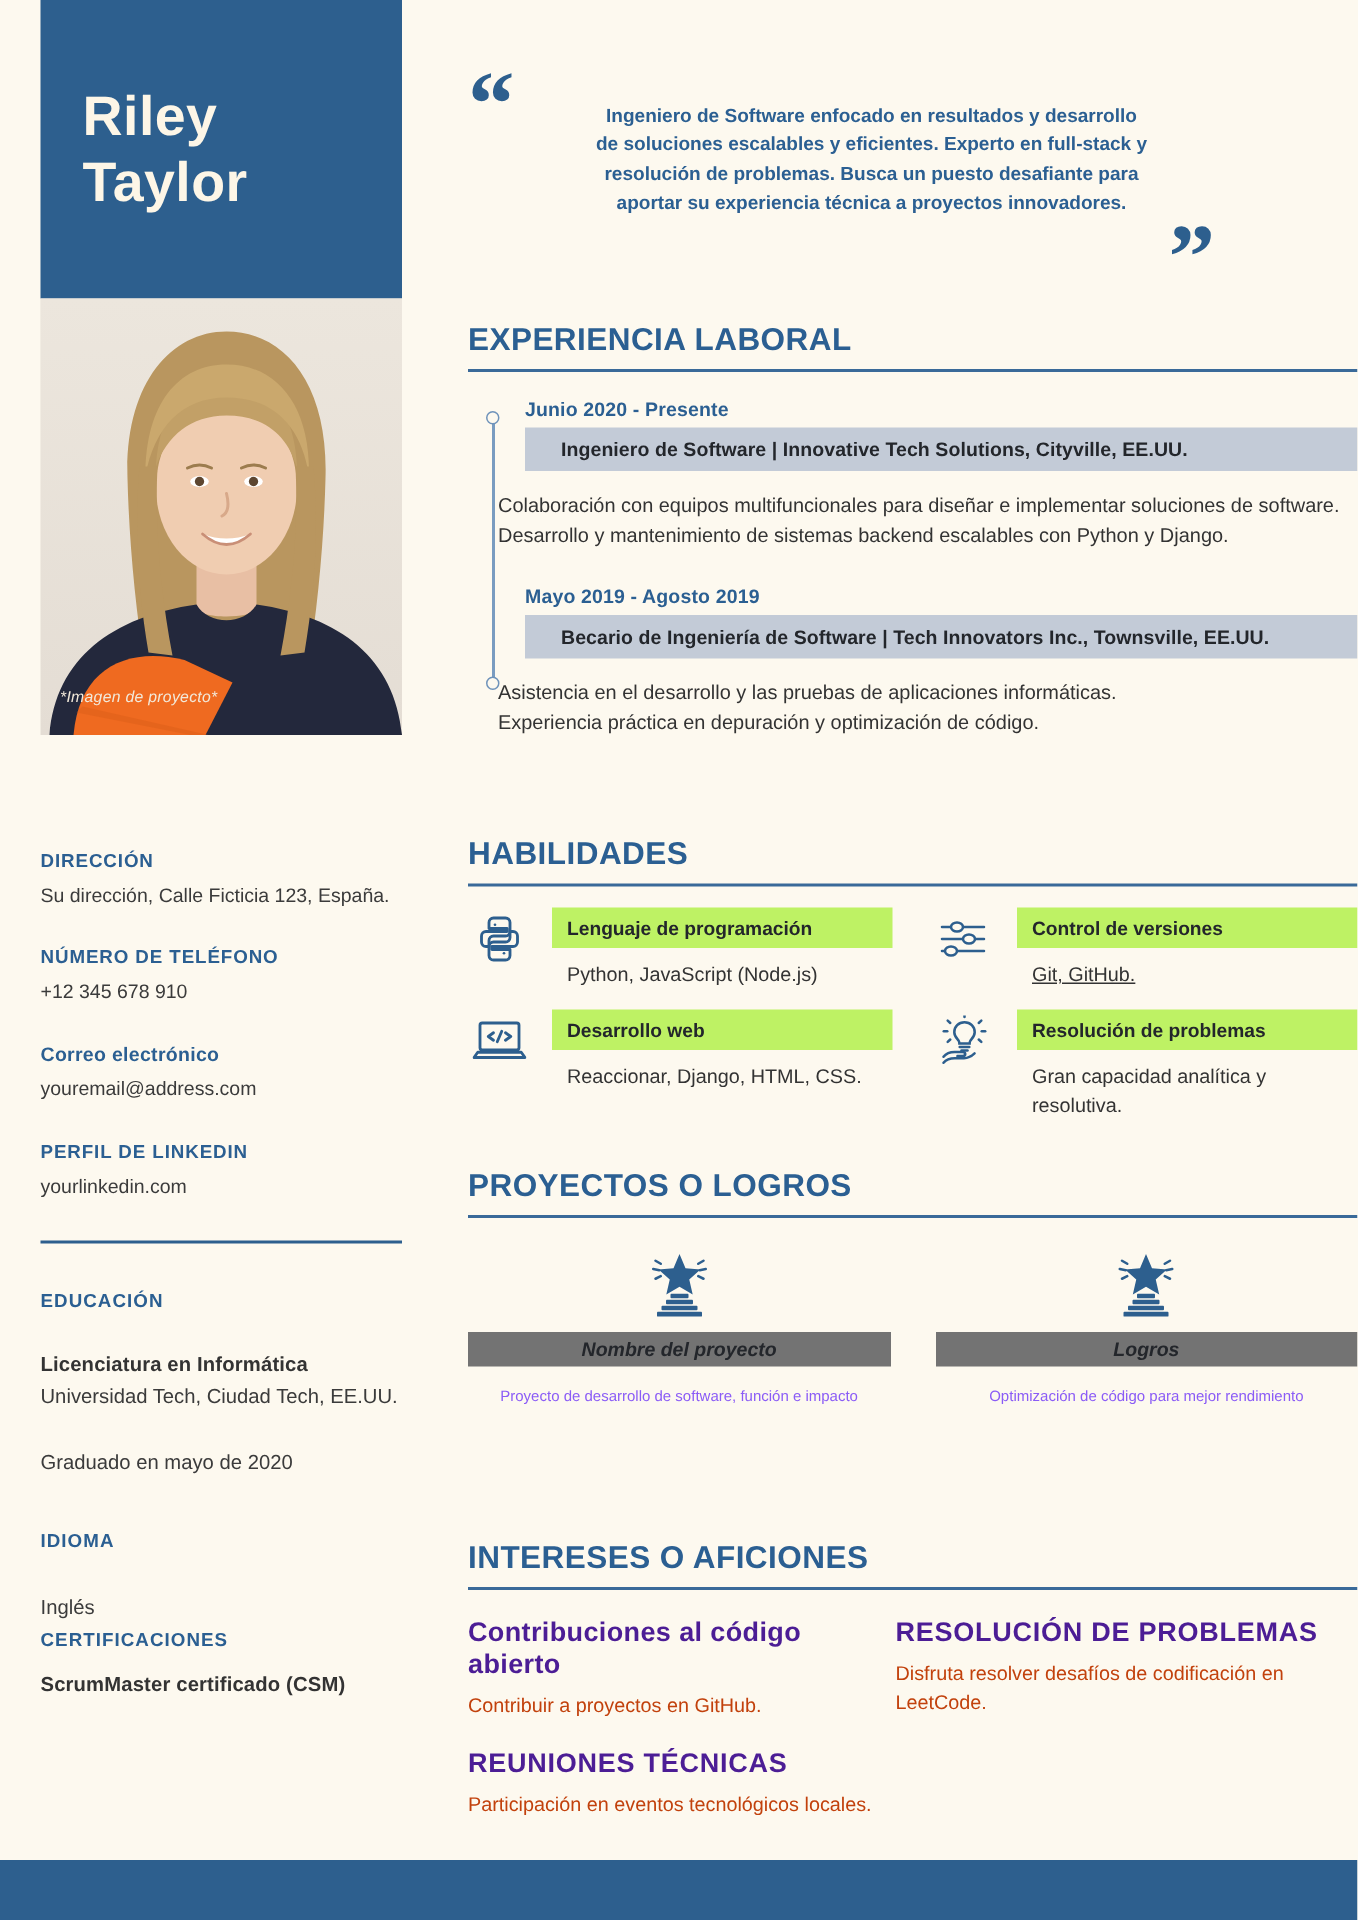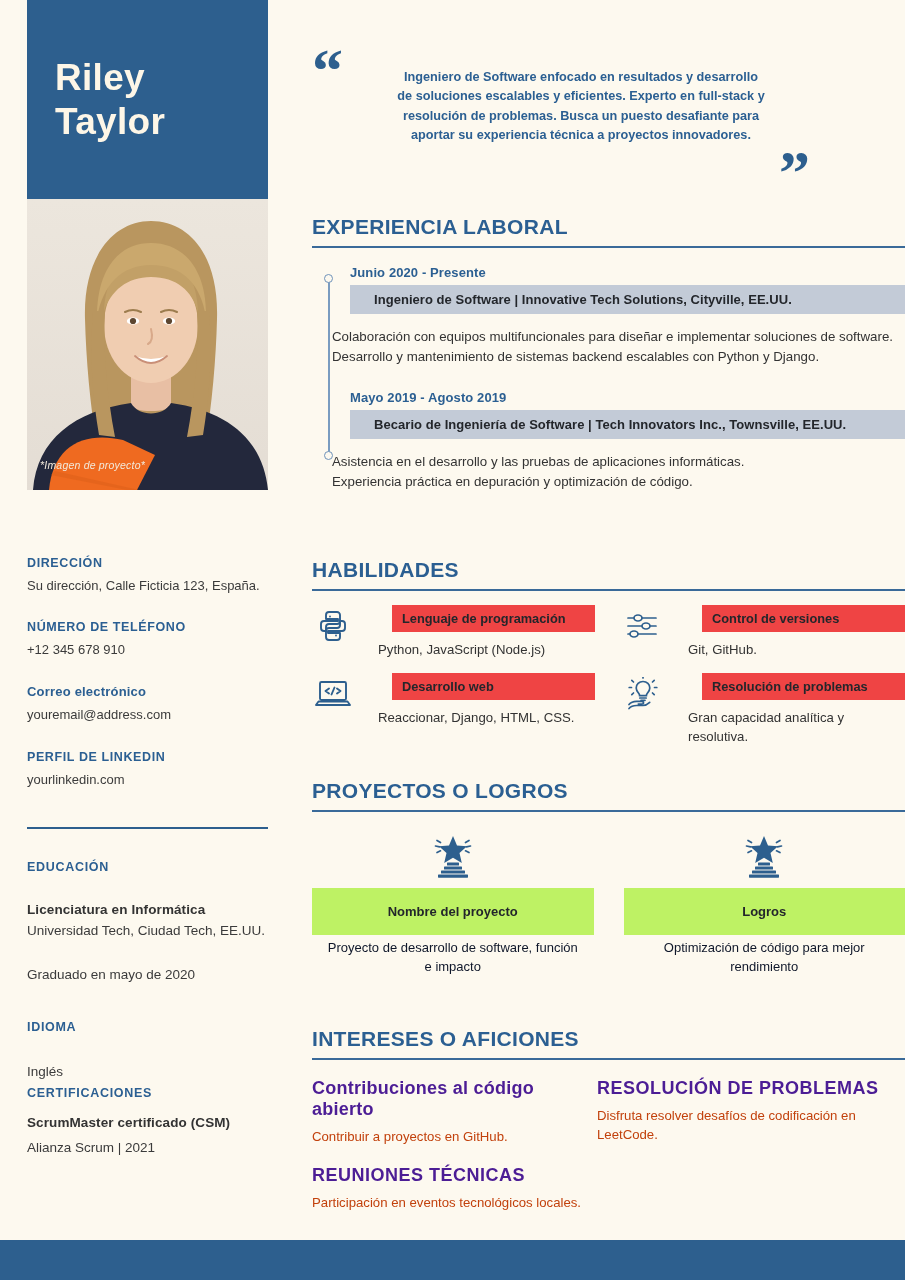--- a/index.html
+++ b/index.html
@@ -58,21 +58,21 @@
   #photo-caption {
     position: absolute;
     left: 40px;
     top: 459px;
     font-size: 10.5px;
     color: #f2e9da;
     font-style: italic;
     letter-spacing: .2px;
   }
 
-  .contact-block { position: absolute; left: 27px; width: 250px; }
+  .contact-block { position: absolute; left: 27px; width: 250px; margin-top: 11px; }
   .c-head {
     color: #2b5f92;
     font-weight: bold;
     font-size: 12.5px;
     letter-spacing: .6px;
     margin-bottom: 7px;
   }
   .c-head.mixed { letter-spacing: .2px; font-size: 13px; }
   .c-val {
     color: #3b3b3b;
@@ -209,56 +209,56 @@
     display: grid;
     grid-template-columns: 48px 1fr;
     column-gap: 8px;
     align-items: start;
   }
   .skill-ico {
     width: 42px; height: 42px;
     display: flex; align-items: center; justify-content: center;
   }
   .skill-bar {
-    background: #ef4444;
+    background: #bef264;
     color: #23262b;
     font-weight: bold;
     font-size: 12.8px;
     padding: 6px 10px;
-    margin-left: 24px;
   }
   .skill-val {
     margin-top: 9px;
     padding-left: 10px;
     color: #333;
     font-size: 13.2px;
     line-height: 1.4;
   }
 
   
   .proj-grid {
     display: grid;
     grid-template-columns: 1fr 1fr;
     column-gap: 30px;
     margin-top: 20px;
   }
   .proj { text-align: center; }
   .proj-ico { height: 48px; display:flex; align-items:center; justify-content:center; }
   .proj-bar {
     margin-top: 8px;
-    background: #bef264;
+    background: #737373;
     color: #23262b;
     font-weight: bold;
     font-size: 13px;
-    padding: 16px 6px;
+    padding: 4px 6px;
+    font-style: italic;
   }
   .proj-desc {
-    margin-top: 4px;
-    color: #0f172a;
-    font-size: 13px;
+    margin-top: 14px;
+    color: #8b5cf6;
+    font-size: 10px;
     line-height: 1.45;
     padding: 0 12px;
   }
 
   
   .int-grid {
     display: grid;
     grid-template-columns: 275px 1fr;
     column-gap: 10px;
     margin-top: 18px;
@@ -370,21 +370,20 @@
     </div>
 
     <div class="side-sect" style="top:1020px">
       <div class="s-head">IDIOMA</div>
       <div class="s-text" style="margin-top: 28px; white-space: pre-line;">Inglés</div>
     </div>
 
     <div class="side-sect" style="top:1086px">
       <div class="s-head">CERTIFICACIONES</div>
       <div class="s-strong" style="margin-top:15px">ScrumMaster certificado (CSM)</div>
-      <div class="s-text" style="margin-top: 8px; white-space: pre-line;">Alianza Scrum | 2021</div>
     </div>
   </div>
 
   <div id="main">
 
     <div id="quote-open">“</div>
     <div id="summary">Ingeniero de Software enfocado en resultados y desarrollo de soluciones escalables y eficientes. Experto en full-stack y resolución de problemas. Busca un puesto desafiante para aportar su experiencia técnica a proyectos innovadores.</div>
     <div id="quote-close">”</div>
 
     <div class="section" style="top:215px">
@@ -439,21 +438,21 @@
               <line x1="2" y1="7" x2="30" y2="7"></line>
               <line x1="2" y1="15" x2="30" y2="15"></line>
               <line x1="2" y1="23" x2="30" y2="23"></line>
               <ellipse cx="12" cy="7" rx="4" ry="3" fill="#fdf9ef"></ellipse>
               <ellipse cx="20" cy="15" rx="4" ry="3" fill="#fdf9ef"></ellipse>
               <ellipse cx="8" cy="23" rx="4" ry="3" fill="#fdf9ef"></ellipse>
             </svg>
           </div>
           <div>
             <div class="skill-bar">Control de versiones</div>
-            <div class="skill-val" style="white-space: pre-line;">Git, GitHub.</div>
+            <div class="skill-val" style="white-space: pre-line; text-decoration: underline;">Git, GitHub.</div>
           </div>
         </div>
 
         <div class="skill">
           <div class="skill-ico">
             <svg width="36" height="30" viewBox="0 0 36 30" fill="none" stroke="#2d5f8e" stroke-width="1.9">
               <rect x="5" y="3" width="26" height="18" rx="1.5"></rect>
               <path d="M1 26h34l-2.5-3.5h-29L1 26Z" stroke-linejoin="round"></path>
               <path d="M14 9.5 10.5 12 14 14.5" stroke-linecap="round" stroke-linejoin="round"></path>
               <path d="M22 9.5 25.5 12 22 14.5" stroke-linecap="round" stroke-linejoin="round"></path>

